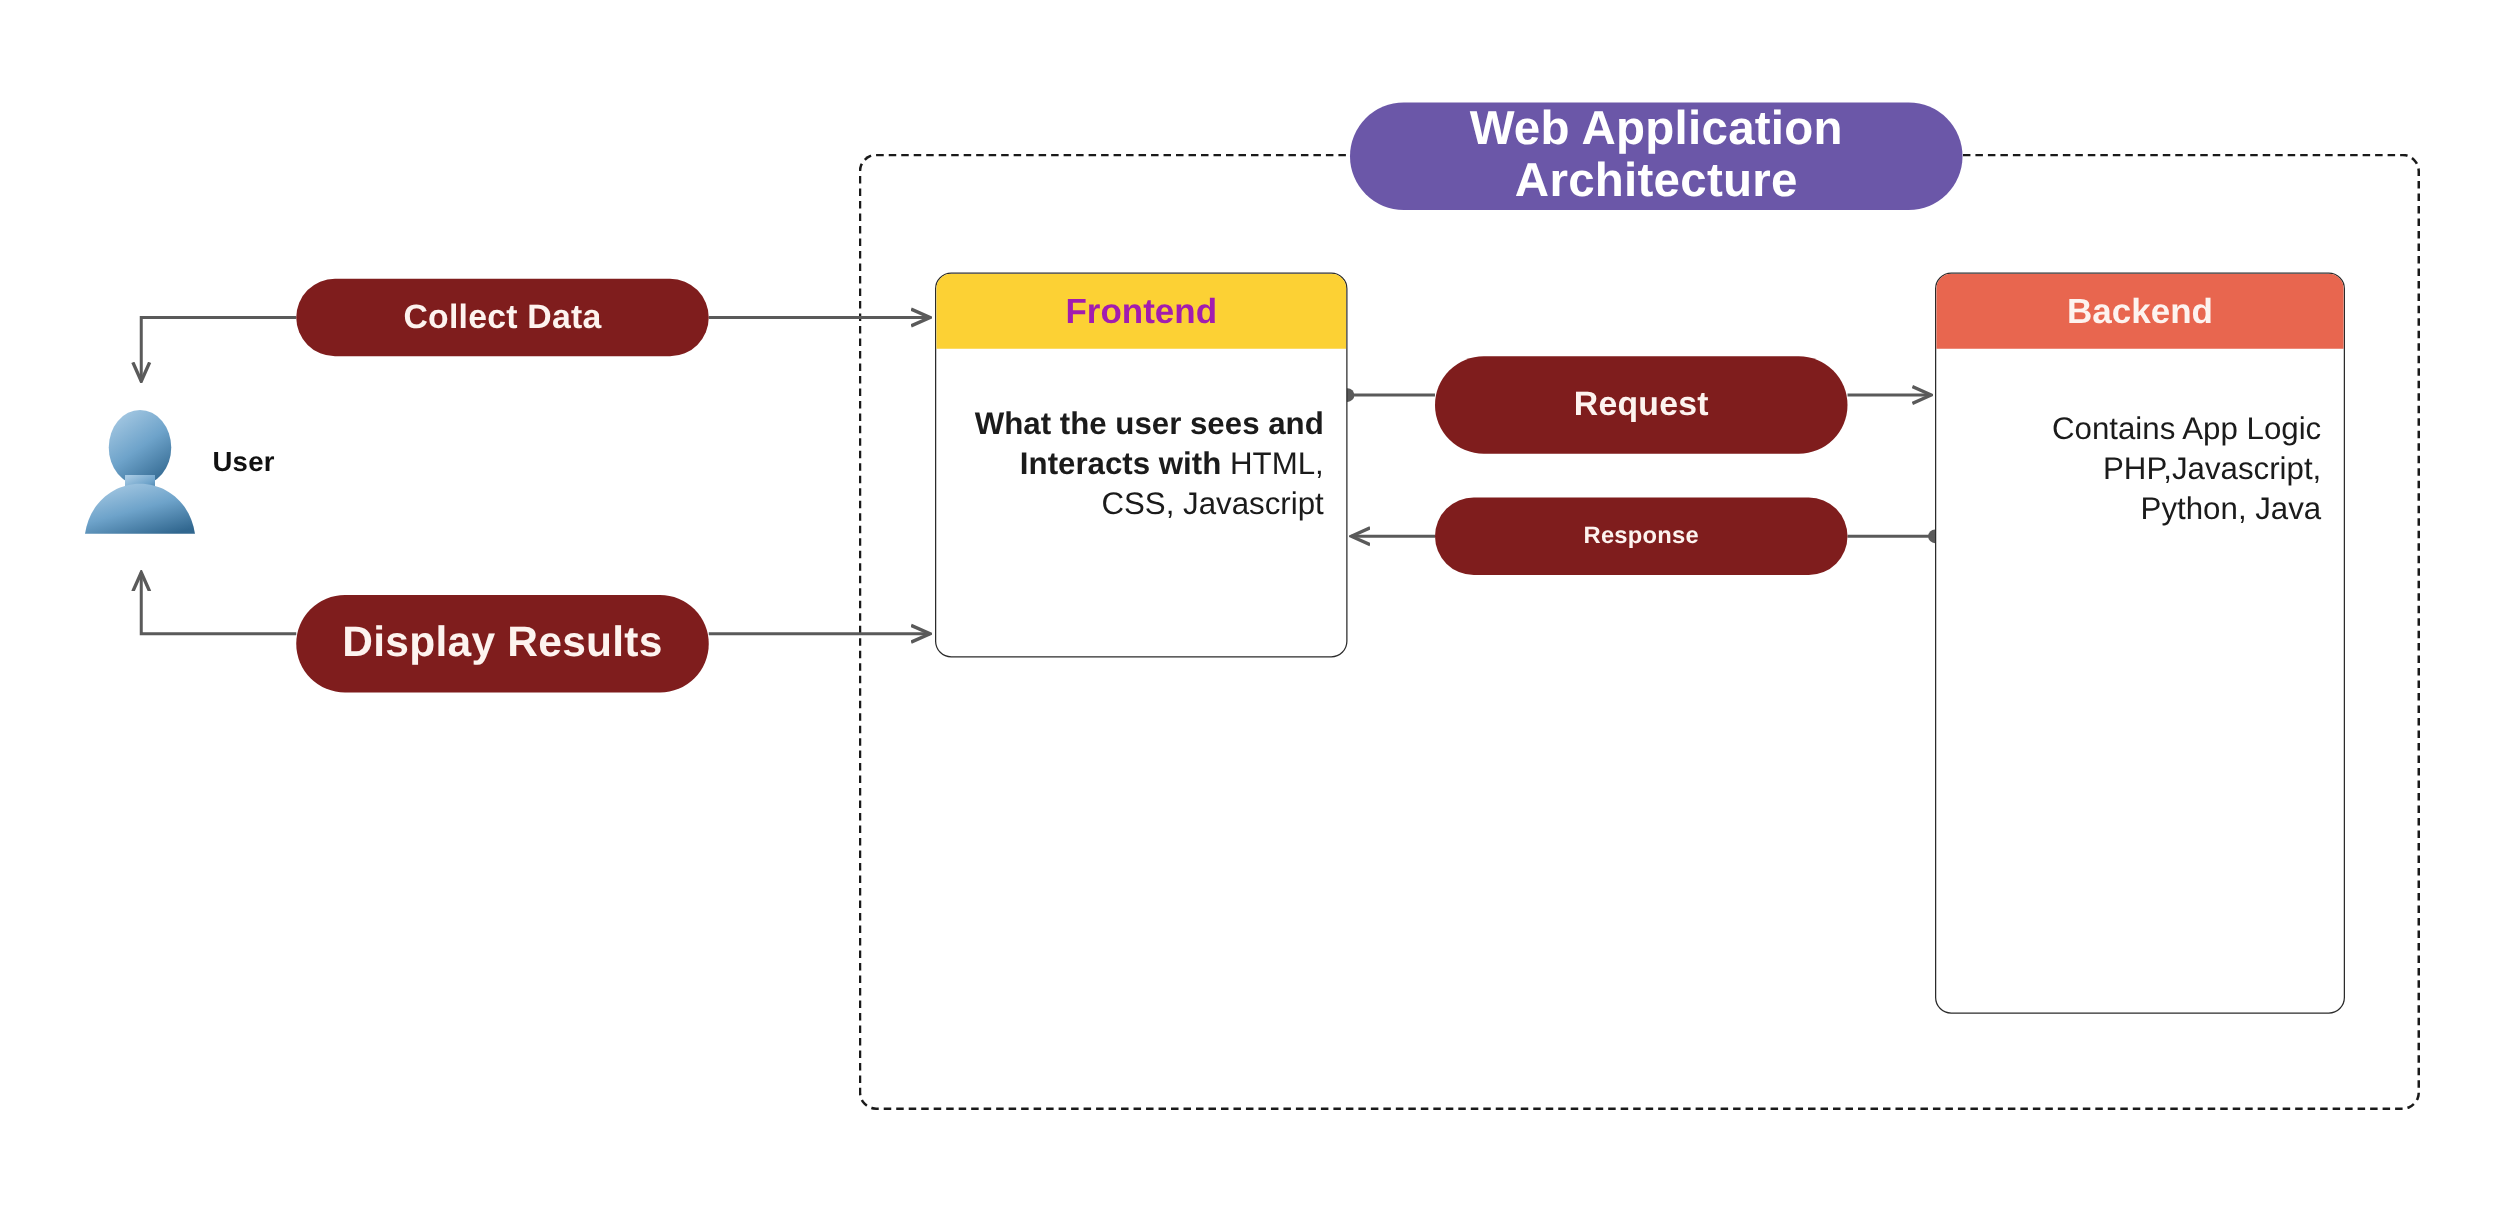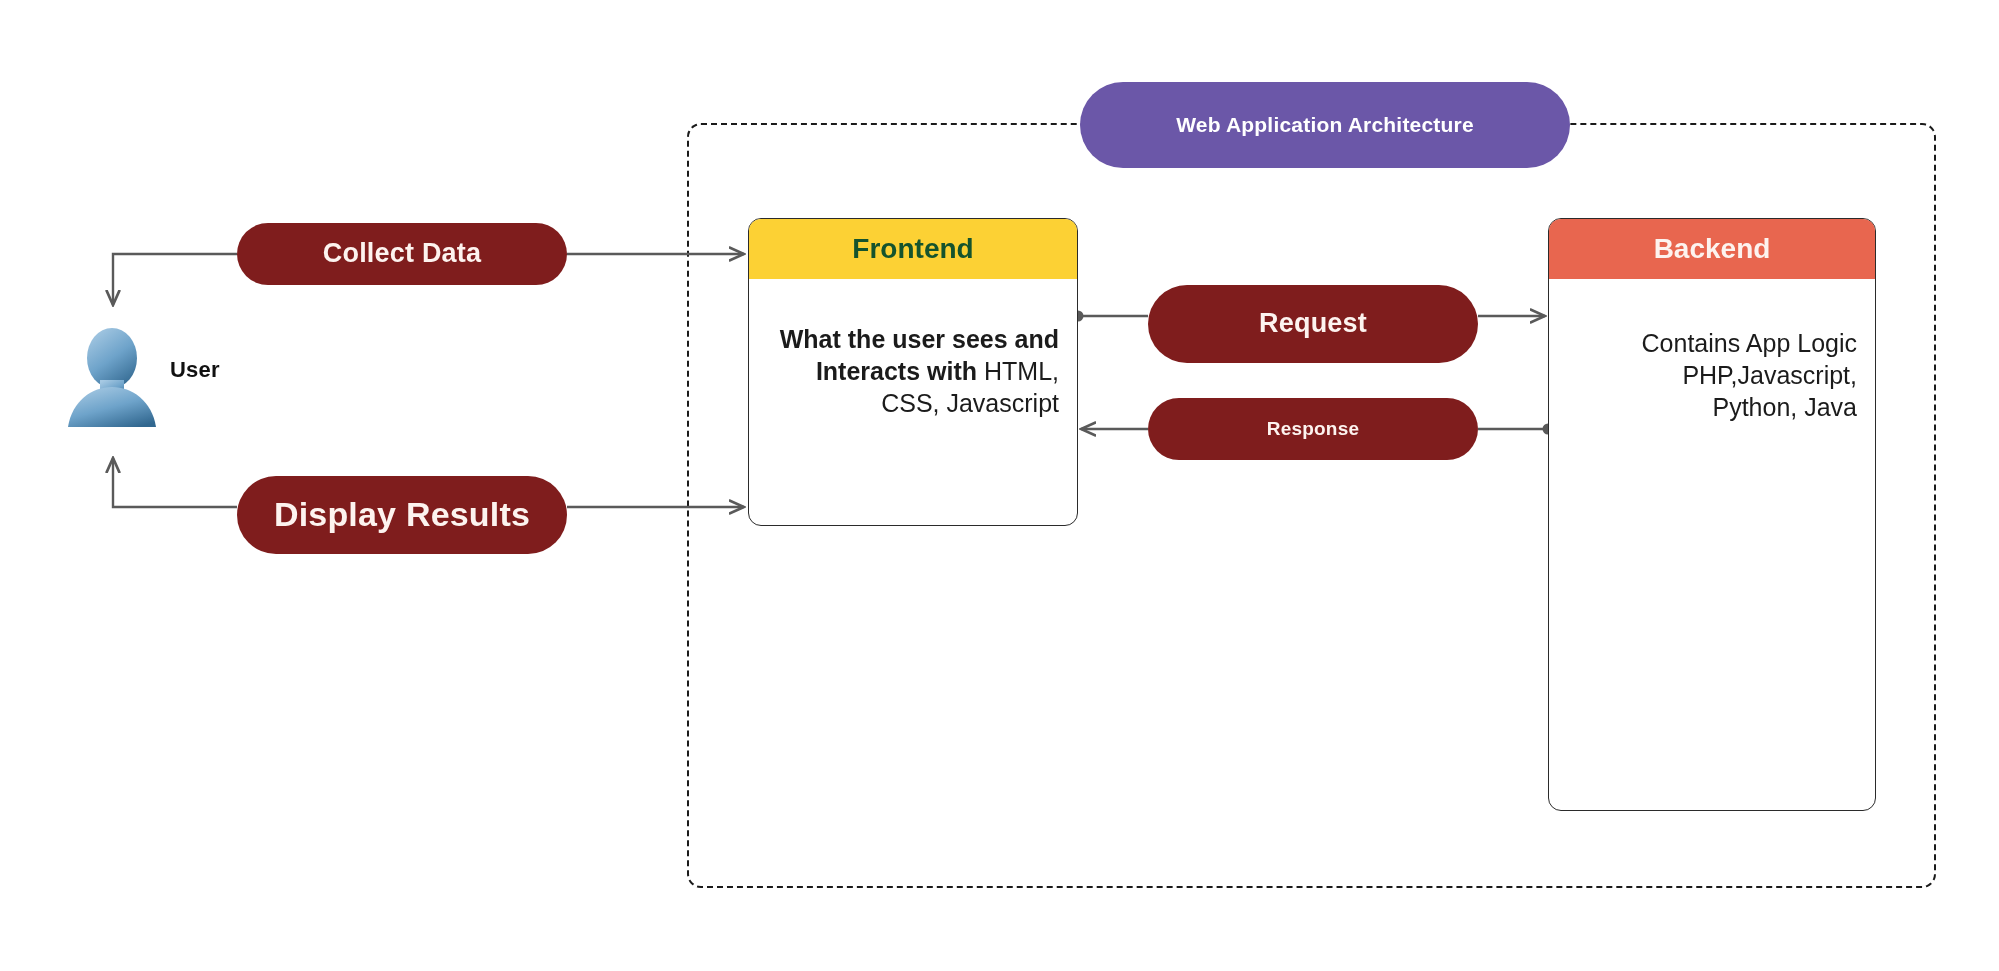--- a/index.html
+++ b/index.html
@@ -50,21 +50,21 @@
     border-radius: 999px;
     font-weight: 700;
     letter-spacing: .2px;
     text-align: center;
     line-height: 1.1;
   }
   .pill.title-pill {
     background: #6B57A8;
     color: #ffffff;
   }
-  #pill-title  { left:1080px; top: 82px; width:490px;  height: 86px; font-size: 21px; }
+  #pill-title  { left:1080px; top: 82px; width:490px;  height: 86px; font-size: 38px; }
   #pill-collect{ left: 237px; top: 223px; width:330px; height: 62px; font-size: 27px; }
   #pill-display{ left: 237px; top: 476px; width:330px; height: 78px; font-size: 34px; }
   #pill-request{ left:1148px; top: 285px; width:330px; height: 78px; font-size: 27px; }
   #pill-response{left:1148px; top: 398px; width:330px; height: 62px; font-size: 19px; }
   
   .card {
     position: absolute;
     box-sizing: border-box;
     background: #ffffff;
     border: 1.6px solid #2b2b2b;
@@ -77,21 +77,21 @@
   .card-header {
     height: 60px;
     display: flex;
     align-items: center;
     justify-content: center;
     font-size: 28px;
     font-weight: 700;
   }
   #card-frontend .card-header {
     background: #FCD134;
-    color: #14532d;
+    color: #a21caf;
   }
   #card-backend .card-header {
     background: #E8664F;
     color: #fdf3ef;
   }
   .card-body {
     padding: 0 18px;
     text-align: right;
     color: #1b1b1b;
   }

